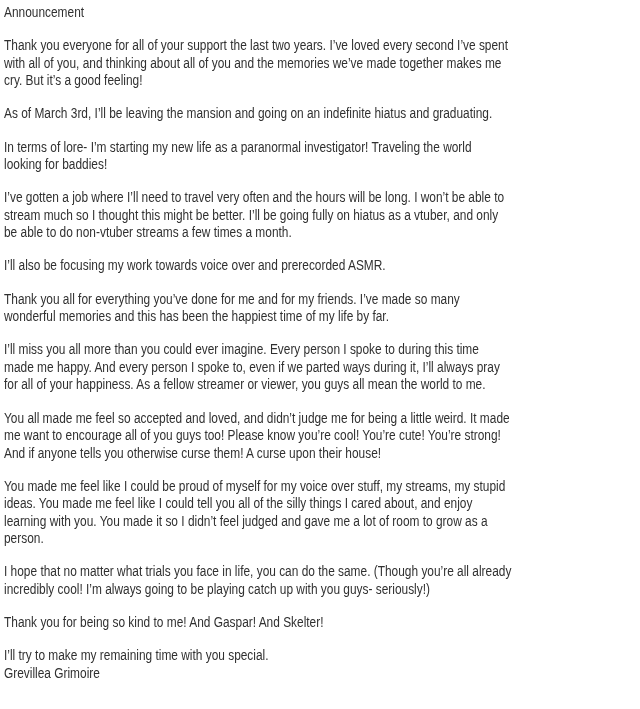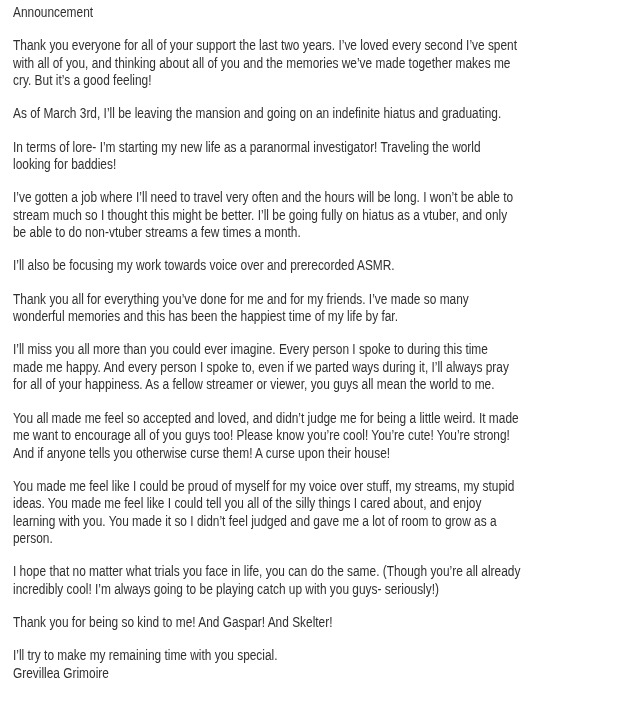--- a/index.html
+++ b/index.html
@@ -7,21 +7,21 @@
     padding: 0;
     background: #ffffff;
   }
   body {
     width: 640px;
     height: 709px;
     overflow: hidden;
     font-family: "Liberation Sans", sans-serif;
   }
   .doc {
-    padding: 4px 0 0 13px;
+    padding: 4px 0 0 4px;
   }
   
   .doc-content {
     width: 753px;
     transform: scaleX(0.85);
     transform-origin: 0 0;
     color: #303030;
     font-size: 14px;
     line-height: 17.5px;
     letter-spacing: 0;

